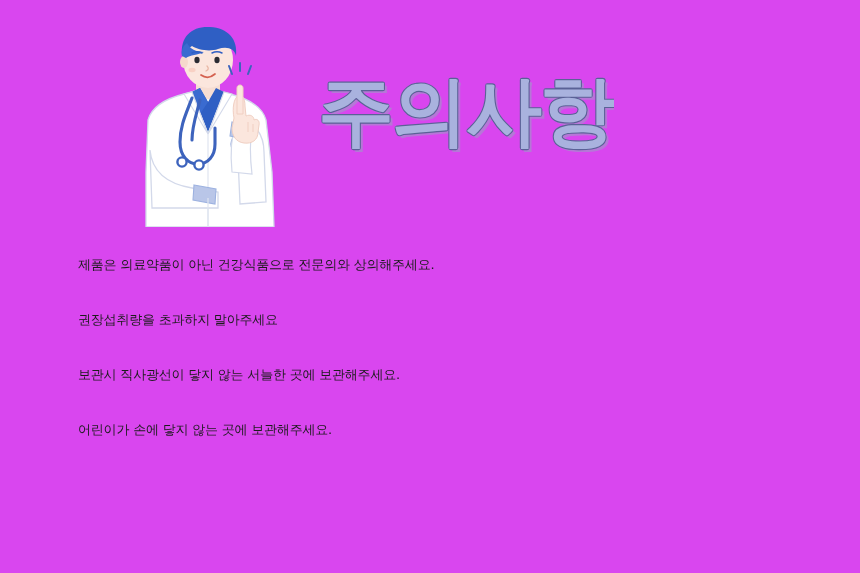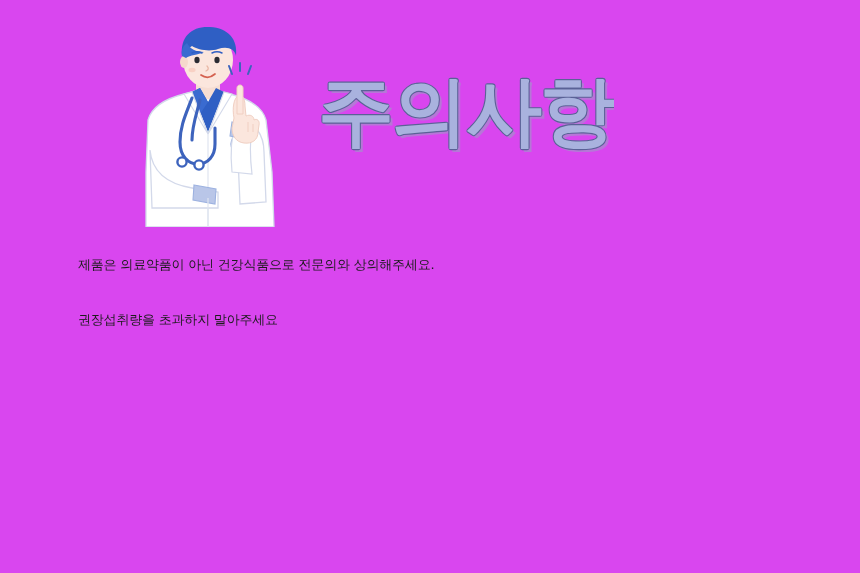--- a/index.html
+++ b/index.html
@@ -190,15 +190,17 @@
         <text id="notice-title-shadow" x="7" y="80">주의사항</text>
         <text id="notice-title-text" x="4" y="77">주의사항</text>
       </svg>
     </div>
 
   </div>
 
   <div id="notice-list">
     <div class="notice-line">제품은 의료약품이 아닌 건강식품으로 전문의와 상의해주세요.</div>
     <div class="notice-line">권장섭취량을 초과하지 말아주세요</div>
+    <div class="notice-line">보관시 직사광선이 닿지 않는 서늘한 곳에 보관해주세요.</div>
+    <div class="notice-line">어린이가 손에 닿지 않는 곳에 보관해주세요.</div>
   </div>
 
 </div>
 
 </body></html>

